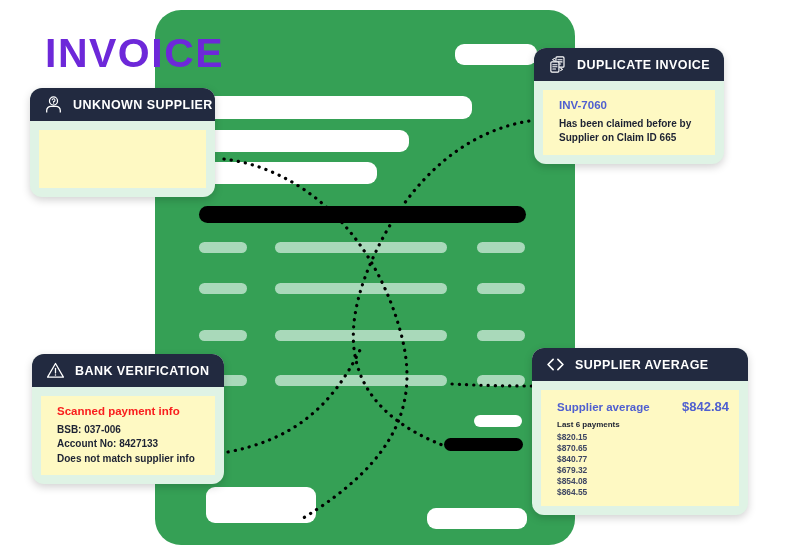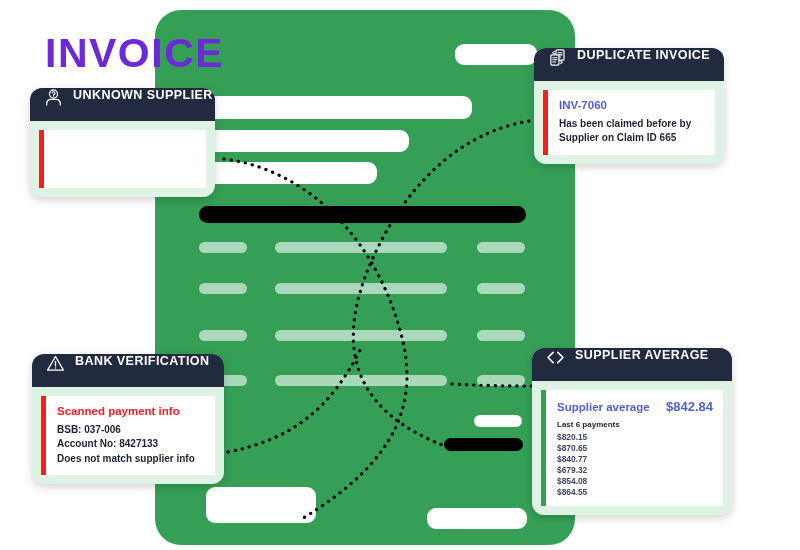--- a/index.html
+++ b/index.html
@@ -57,43 +57,45 @@
     position: absolute;
     border-radius: 12px;
     background: #dff3e5;
     box-shadow: 0 3px 9px rgba(0,0,0,0.18);
     overflow: hidden;
   }
   .alert-card-header {
     background: #222a40;
     height: 33px;
     display: flex;
+    align-items: center;
     padding: 0 0 0 14px;
     gap: 10px;
   }
   .alert-card-header .hdr-icon {
     width: 19px;
     height: 19px;
     flex: 0 0 auto;
     display: block;
   }
   .alert-card-title {
     color: #ffffff;
     font-size: 12.5px;
     font-weight: bold;
     letter-spacing: 0.45px;
     white-space: nowrap;
   }
   .alert-card-body {
     padding: 9px;
   }
   .alert-panel {
-    background: #ffffff;
+    background: #fef9c3;
     display: flex;
     min-height: 58px;
+    align-items: center;
   }
   .alert-accent {
     width: 5px;
     flex: 0 0 auto;
   }
   .accent-red   { background: #f91d1d; }
   .accent-green { background: #35a055; }
   .alert-panel-content {
     padding: 9px 10px 9px 11px;
     flex: 1 1 auto;
@@ -111,21 +113,21 @@
     font-weight: bold;
     color: #1d2233;
     line-height: 1.45;
     margin: 0;
   }
 
   
   #card-unknown-supplier { left: 30px;  top: 88px;  width: 185px; }
   #card-duplicate-invoice{ left: 534px; top: 48px;  width: 190px; }
   #card-bank-verification{ left: 32px;  top: 354px; width: 192px; }
-  #card-supplier-average { left: 532px; top: 348px; width: 200px; }
+  #card-supplier-average { left: 532px; top: 348px; width: 216px; }
 
   
   .sa-row {
     display: flex;
     align-items: baseline;
     justify-content: space-between;
     gap: 8px;
   }
   .sa-label {
     font-size: 11.5px;

